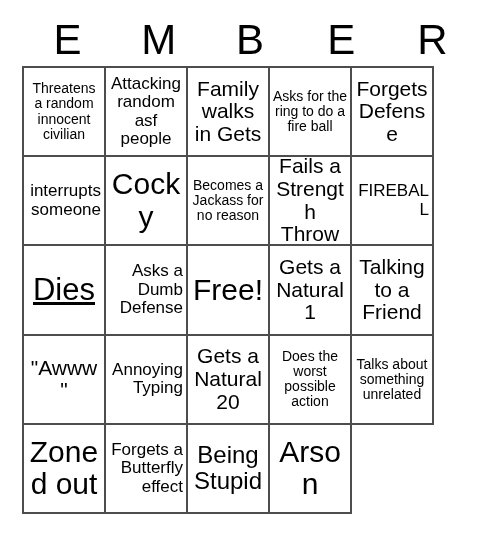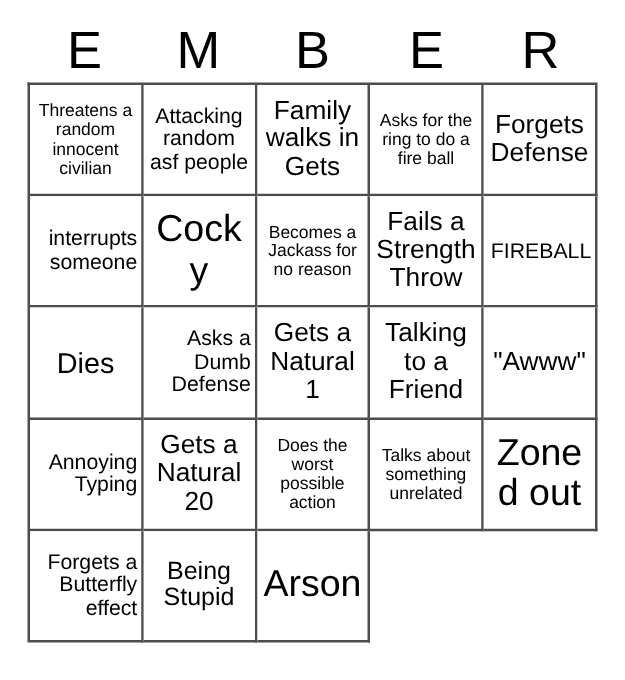--- a/index.html
+++ b/index.html
@@ -46,21 +46,21 @@
     letter-spacing: 0px;
     color: #000000;
     user-select: none;
   }
 
   
   #grid {
     position: absolute;
     left: 22px;
     top: 66px;
-    width: 456px;
+    width: 412px;
     height: 448px;
     display: grid;
     grid-template-columns: repeat(5, 1fr);
     grid-template-rows: repeat(5, 1fr);
     border-top: 2px solid #4d4d4d;
     border-left: 2px solid #4d4d4d;
     box-sizing: border-box;
     background: #ffffff;
   }
   .cell {
@@ -81,23 +81,23 @@
     line-height: 1.08;
     word-wrap: break-word;
     color: #000000;
   }
 
   
   .fs-xs  { font-size: 14px; }
   .fs-s   { font-size: 17px; }
   .fs-m   { font-size: 17px; text-align: right; }
   .fs-l   { font-size: 21px; }
-  .fs-xl  { font-size: 20px; }
+  .fs-xl  { font-size: 24px; }
   .fs-xxl { font-size: 30px; }
-  .fs-huge{ font-size: 23px; }
+  .fs-huge{ font-size: 31px; text-decoration: underline; }
 </style>
 </head>
 <body>
 
 <div id="bingo-card">
 
   <div id="header-row">
     <div class="header-letter">E</div>
     <div class="header-letter">M</div>
     <div class="header-letter">B</div>
@@ -139,20 +139,23 @@
         <span class="cell-text fs-m">FIREBALL</span>
       </div>
 
     <div class="cell">
         <span class="cell-text fs-huge">Dies</span>
       </div>
     <div class="cell">
         <span class="cell-text fs-m">Asks a Dumb Defense</span>
       </div>
     <div class="cell">
+        <span class="cell-text fs-xxl">Free!</span>
+      </div>
+    <div class="cell">
         <span class="cell-text fs-l">Gets a Natural 1</span>
       </div>
     <div class="cell">
         <span class="cell-text fs-l">Talking to a Friend</span>
       </div>
 
     <div class="cell">
         <span class="cell-text fs-l">"Awww"</span>
       </div>
     <div class="cell">

